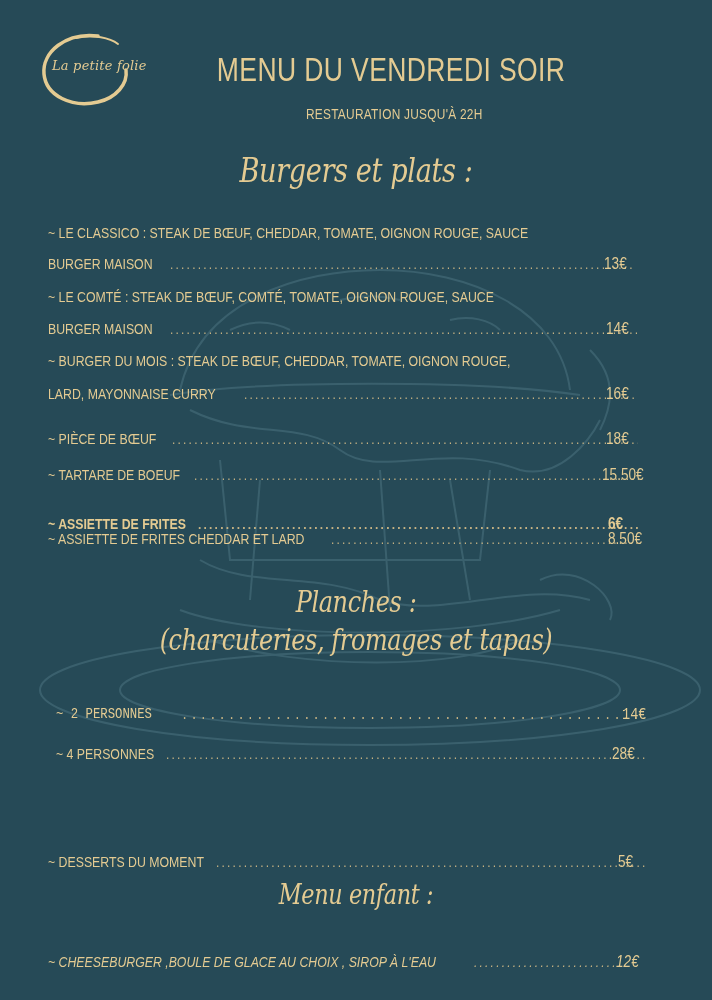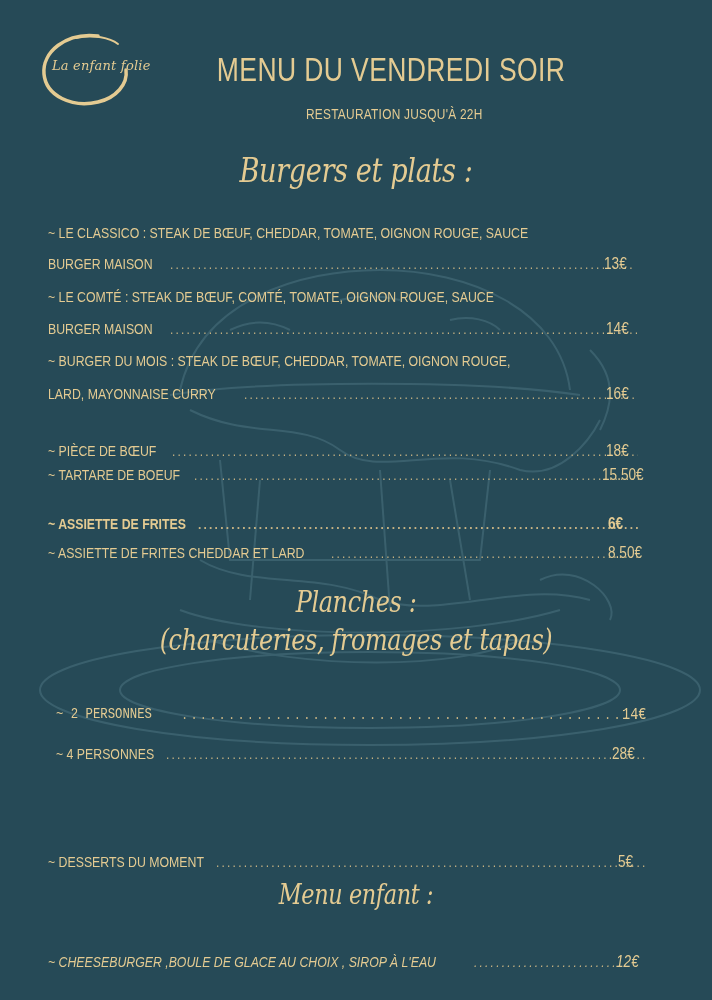--- a/index.html
+++ b/index.html
@@ -67,21 +67,21 @@
     <ellipse cx="370" cy="690" rx="250" ry="38"></ellipse>
     <path d="M540 580 C580 560 620 600 610 620"></path>
     <path d="M590 350 C620 380 610 410 600 430"></path>
   </g>
 </svg>
 
 <svg class="logo" viewBox="0 0 100 80">
   <path d="M62 6 C30 2 6 22 8 44 C10 66 36 78 62 72 C80 68 92 54 90 40" fill="none" stroke="#e4cb92" stroke-width="3.5" stroke-linecap="round"></path>
   <path d="M40 8 C58 4 74 8 82 14" fill="none" stroke="#e4cb92" stroke-width="2" stroke-linecap="round"></path>
 </svg>
-<div class="logo-text">La enfant folie</div>
+<div class="logo-text">La petite folie</div>
 
 <div class="title">MENU DU VENDREDI SOIR</div>
 <div class="subtitle">RESTAURATION JUSQU'À 22H</div>
 
 <div class="script" style="top:150px;font-size:34px;">Burgers et plats :</div>
 
 <div class="row" style="top:222px;"><span class="txt">~ LE CLASSICO : STEAK DE BŒUF, CHEDDAR, TOMATE, OIGNON ROUGE, SAUCE</span></div>
 <div class="row" style="top:253px;">
   <span class="txt">BURGER MAISON</span>
   <span class="dots" style="left:122px;width:465px;">........................................................................................................................</span>
@@ -95,38 +95,38 @@
   <span class="price" style="left:558px;">14€</span>
 </div>
 
 <div class="row" style="top:350px;"><span class="txt">~ BURGER DU MOIS : STEAK DE BŒUF, CHEDDAR, TOMATE, OIGNON ROUGE,</span></div>
 <div class="row" style="top:383px;text-decoration:underline;">
   <span class="txt">LARD, MAYONNAISE CURRY</span>
   <span class="dots" style="left:196px;width:394px;">........................................................................................................................</span>
   <span class="price" style="left:558px;">16€</span>
 </div>
 
-<div class="row" style="top:440px;">
+<div class="row" style="top:428px;">
   <span class="txt">~ PIÈCE DE BŒUF</span>
   <span class="dots" style="left:124px;width:466px;">........................................................................................................................</span>
   <span class="price" style="left:558px;">18€</span>
 </div>
 
 <div class="row" style="top:464px;">
   <span class="txt">~ TARTARE DE BOEUF</span>
   <span class="dots" style="left:146px;width:448px;">........................................................................................................................</span>
   <span class="price" style="left:554px;">15.50€</span>
 </div>
 
 <div class="row" style="top:513px;font-weight:bold;">
   <span class="txt">~ ASSIETTE DE FRITES</span>
   <span class="dots" style="left:150px;width:440px;">........................................................................................................................</span>
   <span class="price" style="left:560px;">6€</span>
 </div>
-<div class="row" style="top:542px;">
+<div class="row" style="top:528px;">
   <span class="txt">~ ASSIETTE DE FRITES CHEDDAR ET LARD</span>
   <span class="dots" style="left:283px;width:310px;">........................................................................................................................</span>
   <span class="price" style="left:560px;">8.50€</span>
 </div>
 
 <div class="script" style="top:584px;font-size:30px;">Planches :</div>
 <div class="script" style="top:622px;font-size:30px;">(charcuteries, fromages et tapas)</div>
 
 <div class="row" style="top:704px;left:56px;font-family:Liberation Mono, monospace;">
   <span class="txt">~ 2 PERSONNES</span>

